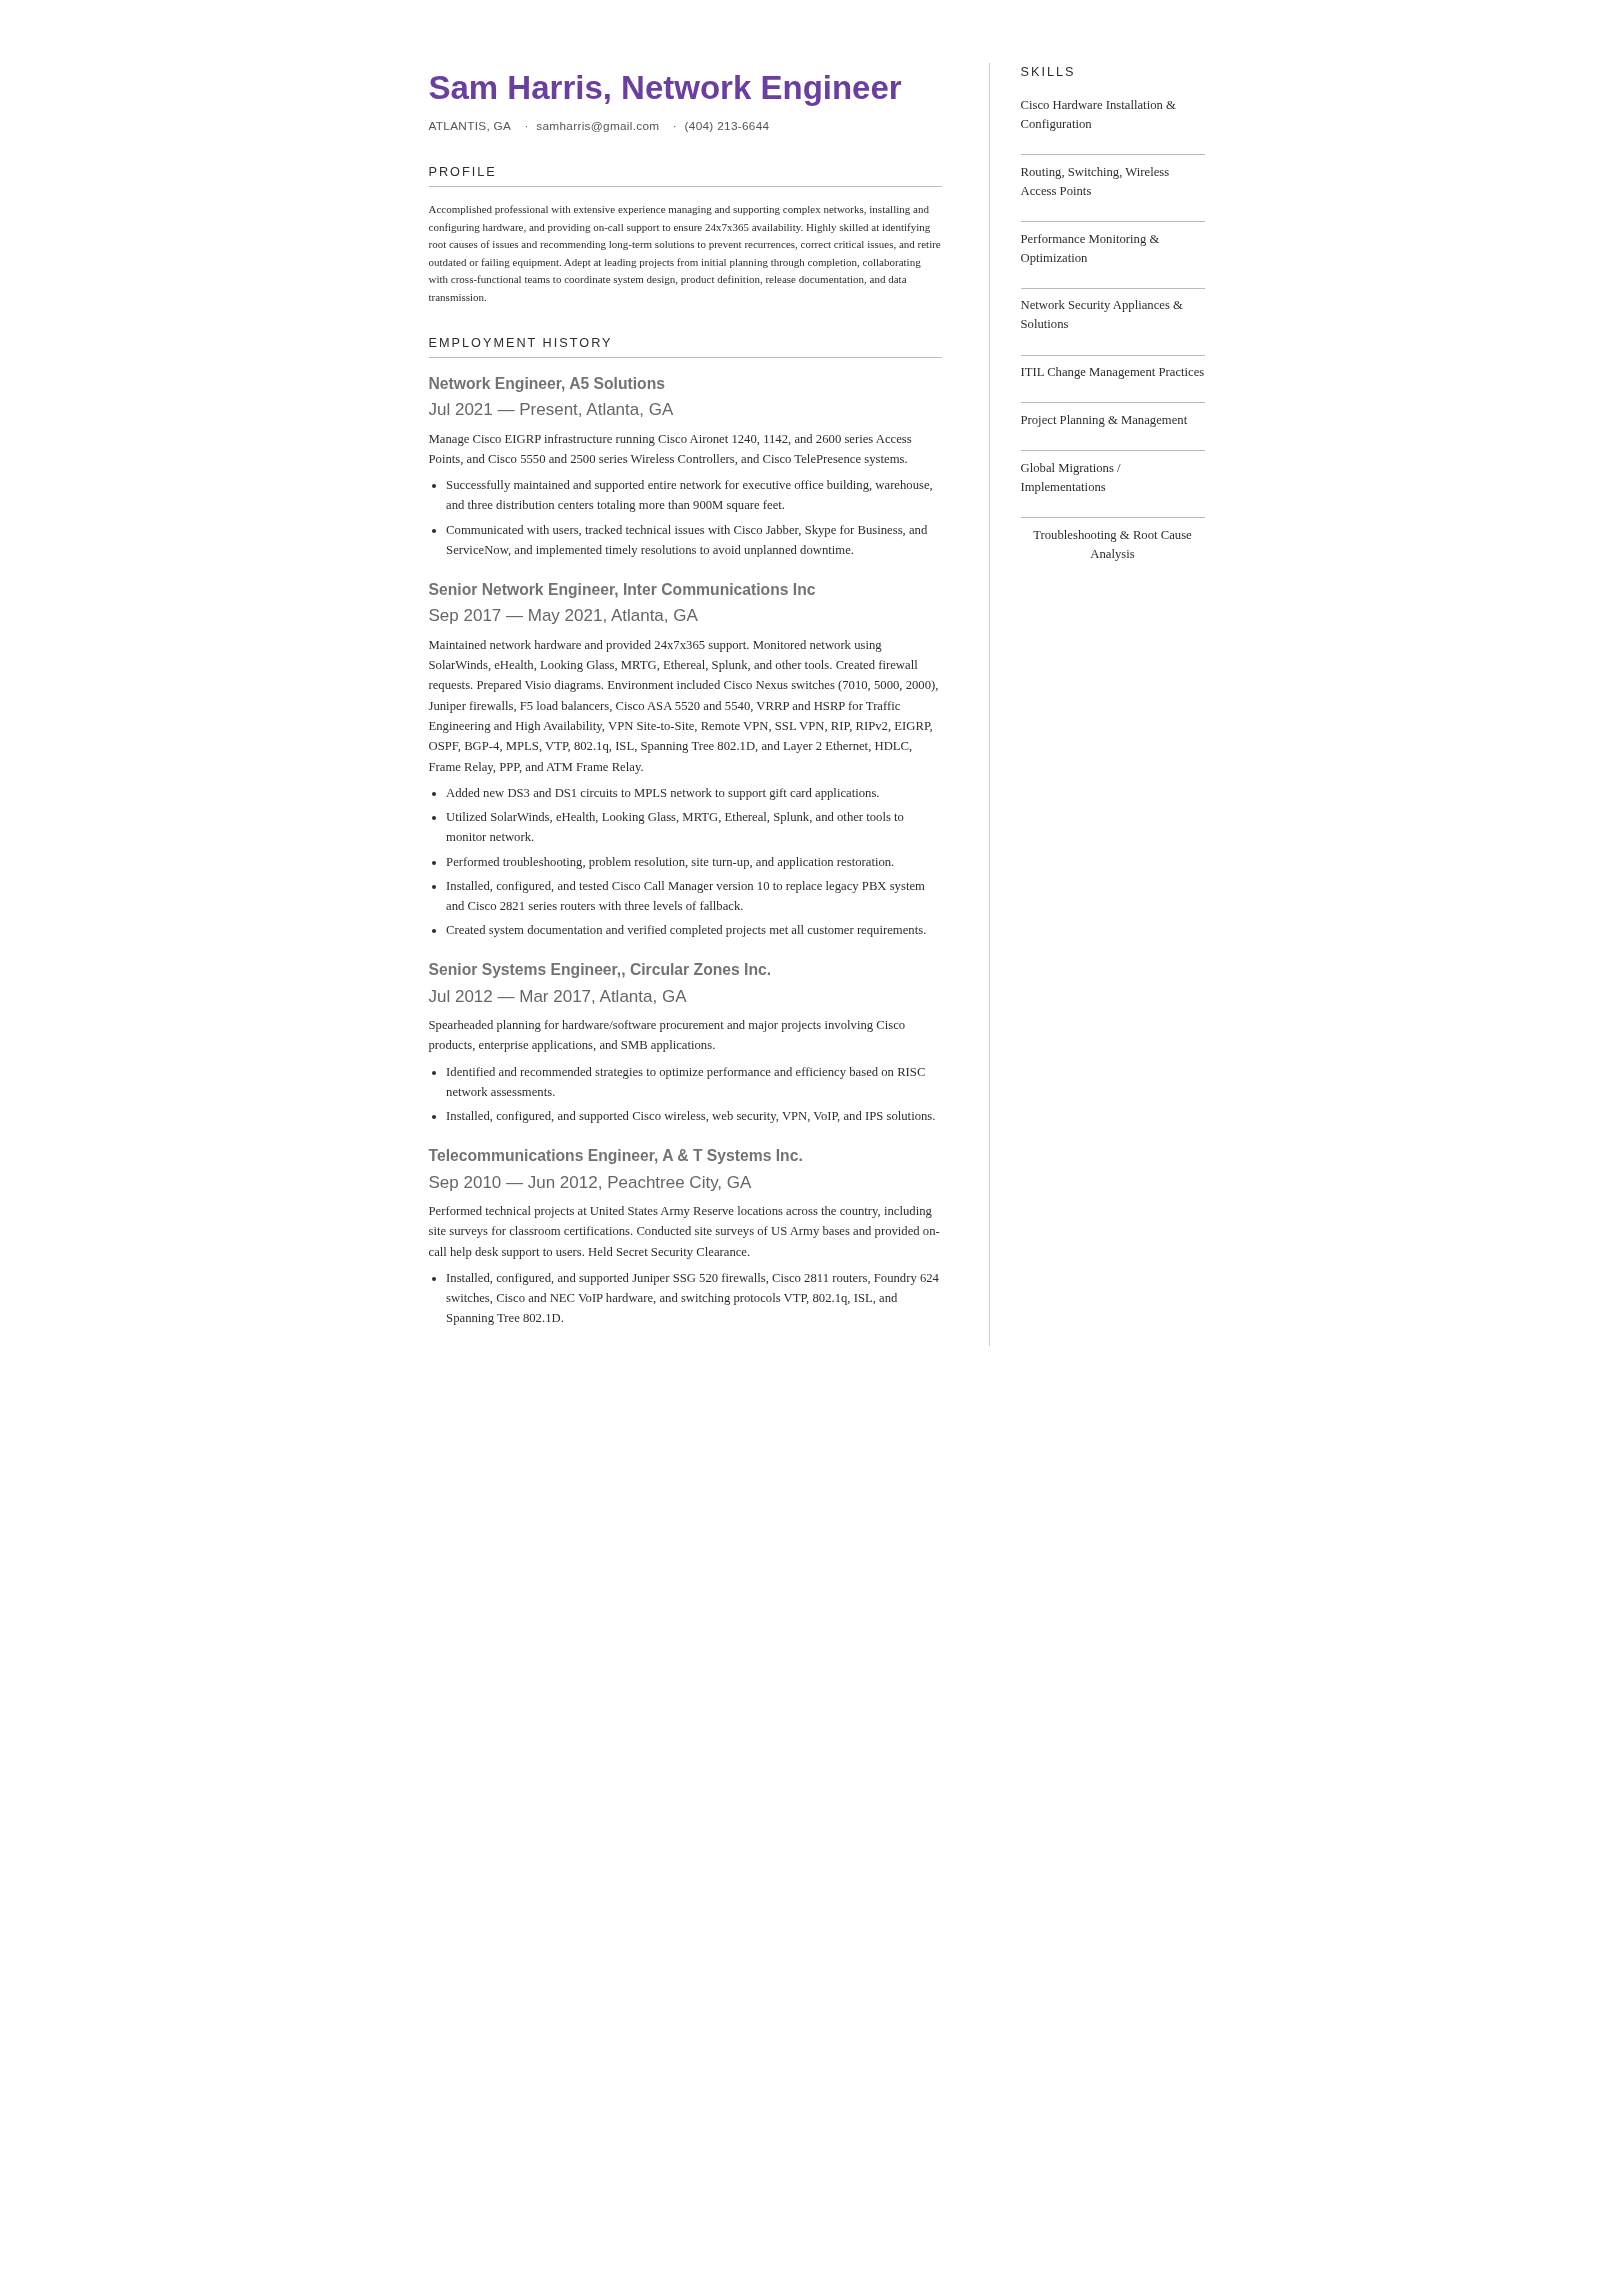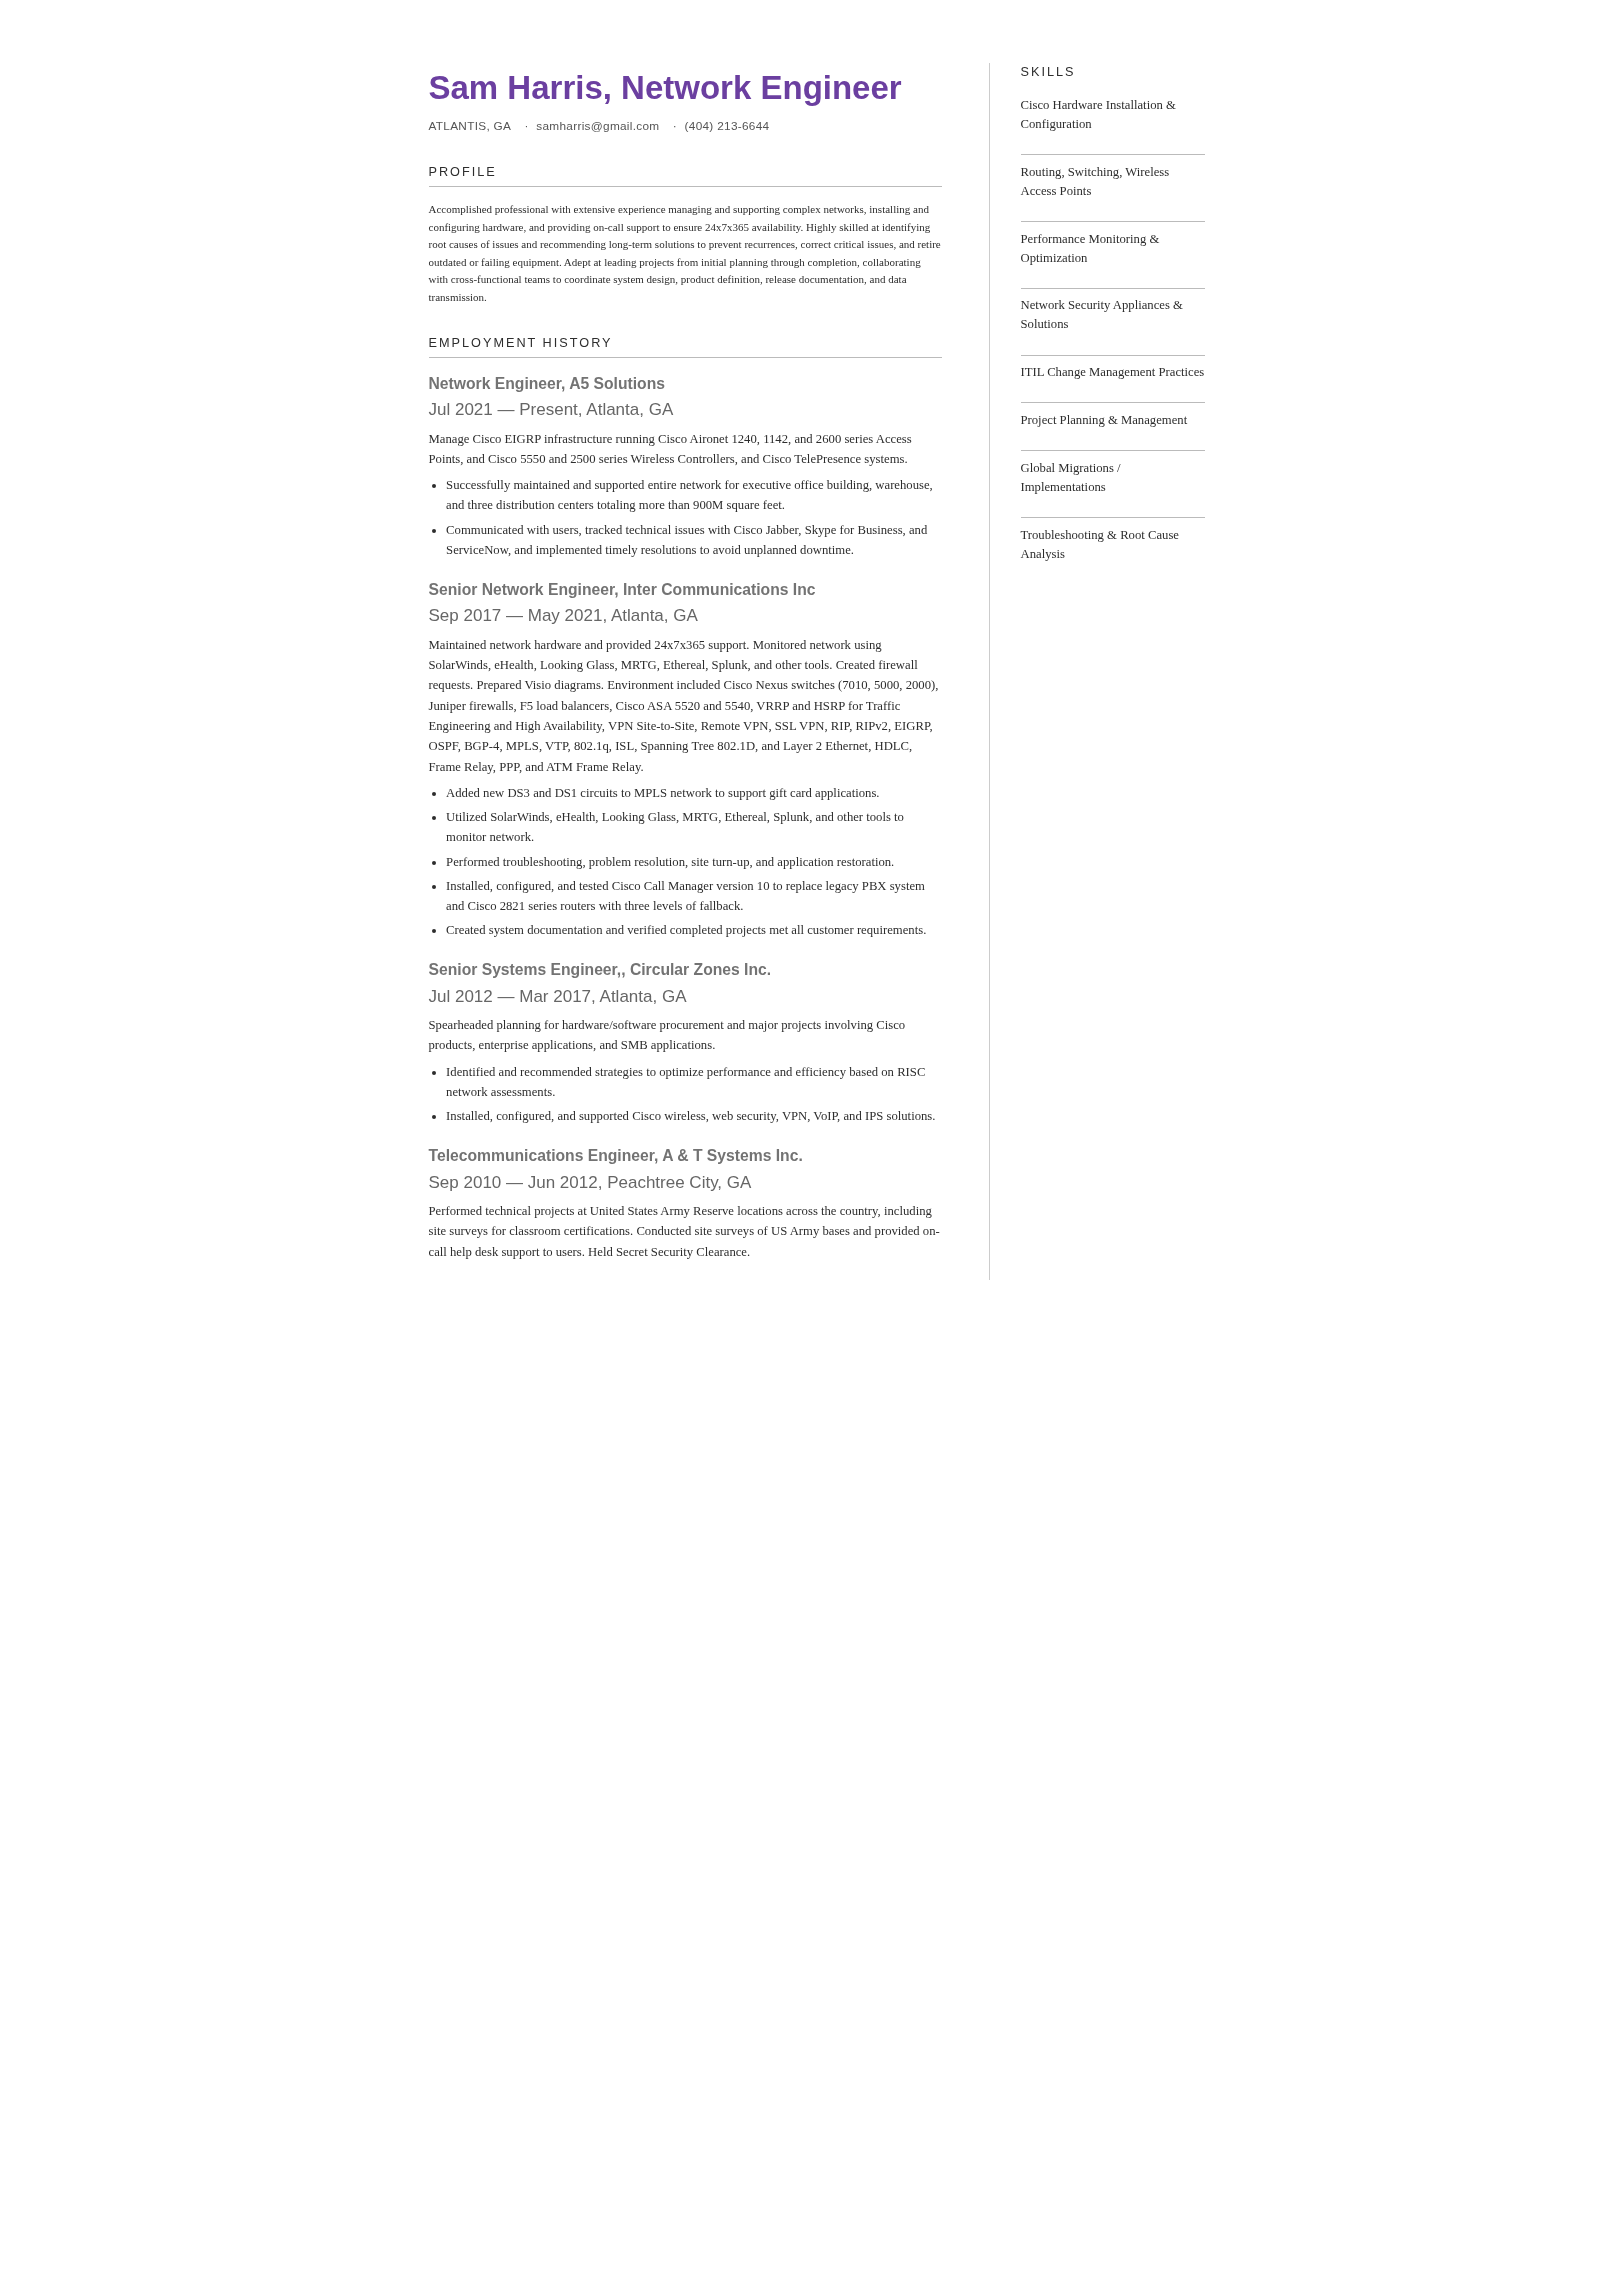--- a/index.html
+++ b/index.html
@@ -117,20 +117,21 @@
     .skill-item {
       font-size: 12.7px;
       color: #2d2d2d;
       line-height: 1.5;
       padding-bottom: 20px;
       margin-bottom: 7.8px;
       border-bottom: 1px solid #bbb;
     }
     .skill-item:last-child {
       border-bottom: none;
+      text-align: center;
     }
     .dot-separator {
       margin: 0 5.9px;
     }
   </style>
 </head>
 <body>
 
 <div class="page">
   <div class="layout">
@@ -180,20 +181,23 @@
         <ul class="job-bullets">
           <li>Identified and recommended strategies to optimize performance and efficiency based on RISC network assessments.</li>
           <li>Installed, configured, and supported Cisco wireless, web security, VPN, VoIP, and IPS solutions.</li>
         </ul>
       </div>
 
       <div class="job-entry">
         <div class="job-title">Telecommunications Engineer, A &amp; T Systems Inc.</div>
         <div class="job-date">Sep 2010 — Jun 2012, Peachtree City, GA</div>
         <div class="job-desc">Performed technical projects at United States Army Reserve locations across the country, including site surveys for classroom certifications. Conducted site surveys of US Army bases and provided on-call help desk support to users. Held Secret Security Clearance.</div>
+        <ul class="job-bullets">
+          <li>Installed, configured, and supported Juniper SSG 520 firewalls, Cisco 2811 routers, Foundry 624 switches, Cisco and NEC VoIP hardware, and switching protocols VTP, 802.1q, ISL, and Spanning Tree 802.1D.</li>
+        </ul>
       </div>
 
     </div>
 
     <div class="sidebar-col">
       <h2 class="sidebar-title">SKILLS</h2>
 
       <div class="skill-item">Cisco Hardware Installation &amp; Configuration</div>
       <div class="skill-item">Routing, Switching, Wireless Access Points</div>
       <div class="skill-item">Performance Monitoring &amp; Optimization</div>

